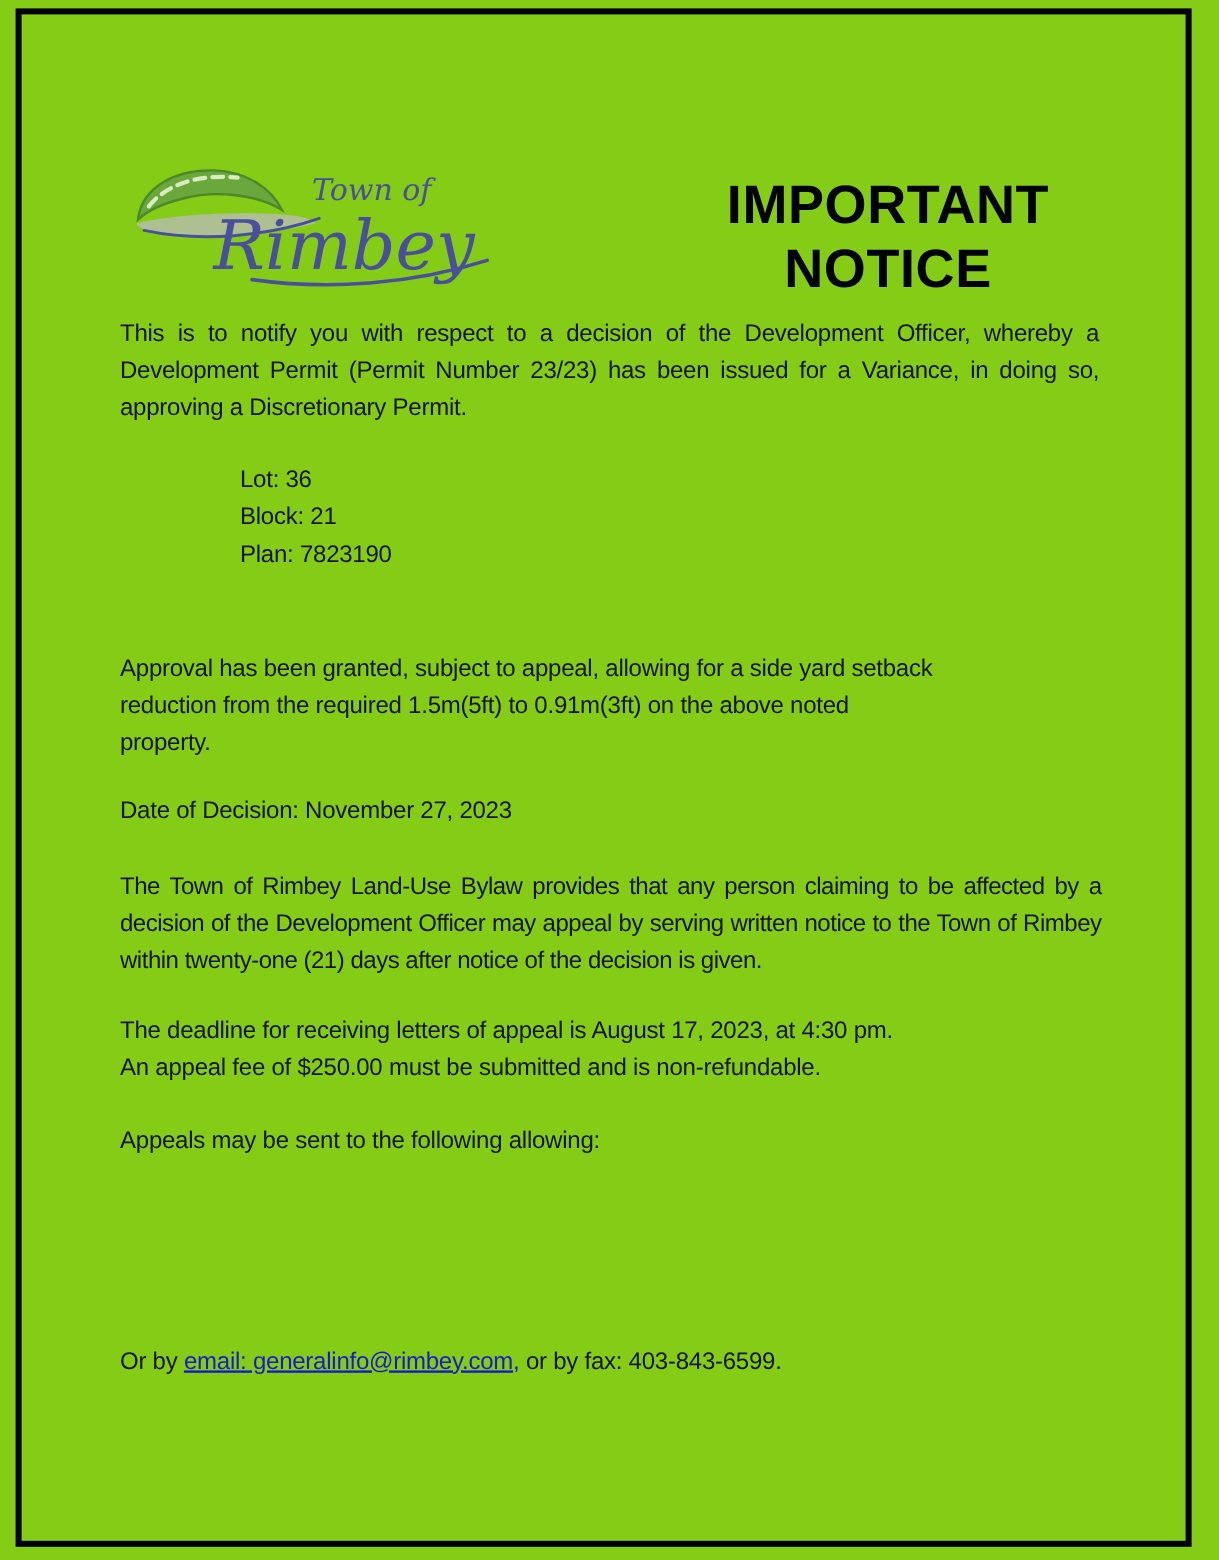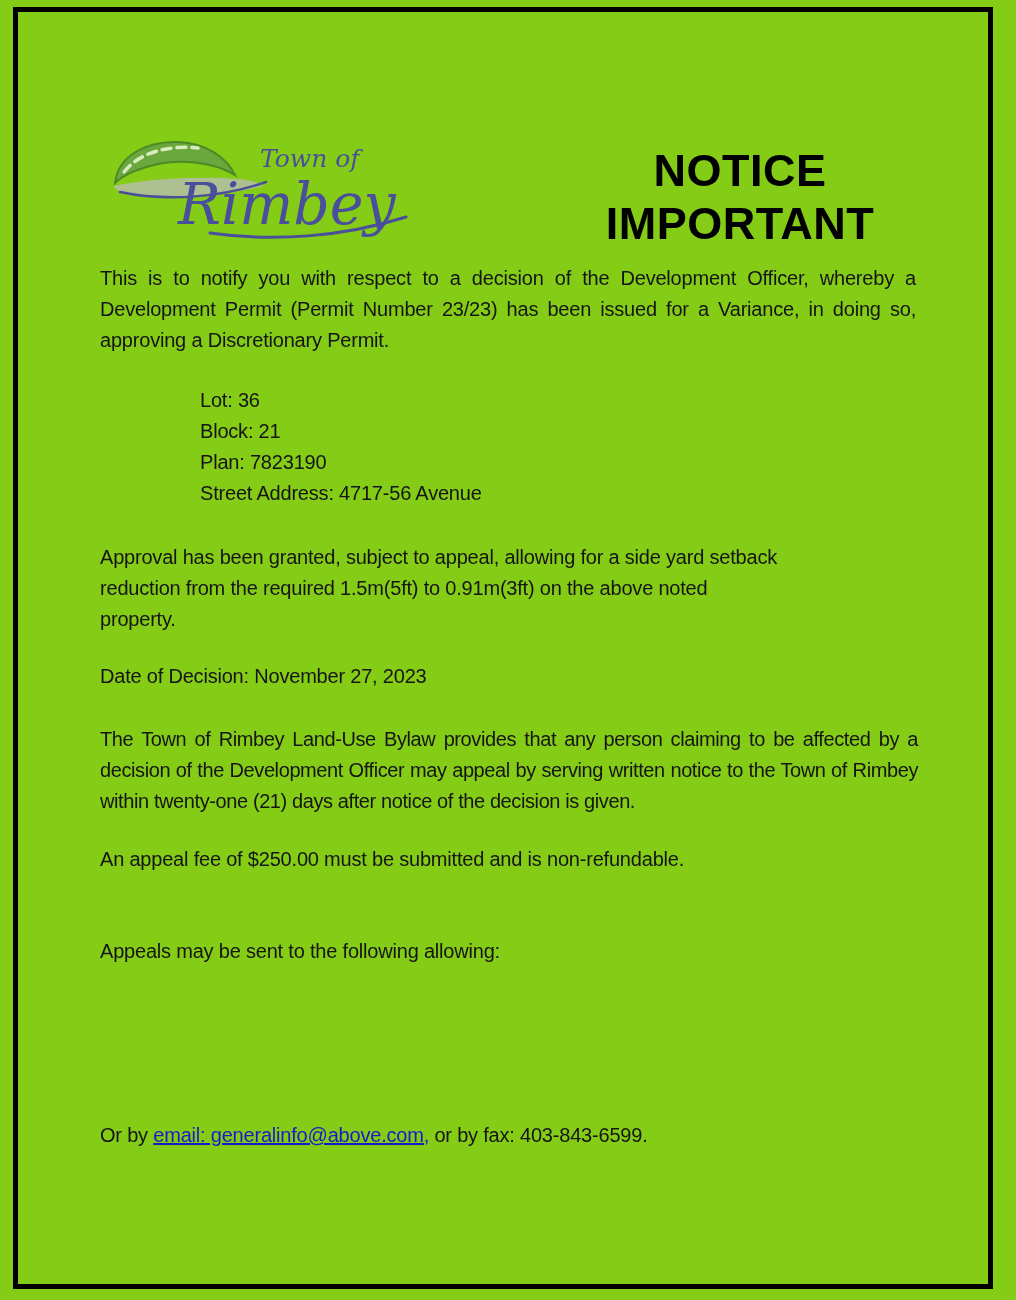--- a/index.html
+++ b/index.html
@@ -61,47 +61,47 @@
 
       <text x="152" y="33" font-family="DejaVu Serif, serif" font-style="italic" font-size="25" fill="#4a4f9b">Town of</text>
 
       <text x="70" y="90" font-family="DejaVu Serif, serif" font-style="italic" font-size="57" fill="#4a4f9b">Rimbey</text>
 
       <path d="M102,99 C165,108 235,103 298,83" fill="none" stroke="#4a4f9b" stroke-width="3" stroke-linecap="round"></path>
     </svg>
   </div>
 
   <div class="title">
+    <div>IMPORTANT</div>
     <div>NOTICE</div>
-    <div>IMPORTANT</div>
   </div>
 
   <div class="block justify" style="left:100px; top:263px; width:816px;">This is to notify you with respect to a decision of the Development Officer, whereby a Development Permit (Permit Number 23/23) has been issued for a Variance, in doing so, approving a Discretionary Permit.</div>
 
   <div class="block" style="left:200px; top:385px;">
     <div class="nowrap">Lot: 36</div>
     <div class="nowrap">Block: 21</div>
     <div class="nowrap">Plan: 7823190</div>
-    <div class="nowrap">Street Address: 4717-56 Avenue</div>
   </div>
 
   <div class="block" style="left:100px; top:542px;">
     <div class="nowrap">Approval has been granted, subject to appeal, allowing for a side yard setback</div>
     <div class="nowrap">reduction from the required 1.5m(5ft) to 0.91m(3ft) on the above noted</div>
     <div class="nowrap">property.</div>
   </div>
 
   <div class="block pre nowrap" style="left:100px; top:661px;">Date of Decision:  November 27, 2023</div>
 
   <div class="block justify" style="left:100px; top:724px; width:818px; letter-spacing:-0.4px;">The Town of Rimbey Land-Use Bylaw provides that any person claiming to be affected by a decision of the Development Officer may appeal by serving written notice to the Town of Rimbey within twenty-one (21) days after notice of the decision is given.</div>
 
   <div class="block" style="left:100px; top:844px;">
+    <div class="nowrap">The deadline for receiving letters of appeal is August 17, 2023, at 4:30 pm.</div>
     <div class="nowrap">An appeal fee of $250.00 must be submitted and is non-refundable.</div>
   </div>
 
   <div class="block nowrap" style="left:100px; top:936px;">Appeals may be sent to the following allowing:</div>
 
 
   <div class="block nowrap" style="left:100px; top:1120px;">
-    <span>Or by </span><a class="link" id="email-link" style="color: rgb(26, 26, 204);">email: generalinfo@above.com,</a><span> or by fax: 403-843-6599.</span>
+    <span>Or by </span><a class="link" id="email-link" style="color: rgb(26, 26, 204);">email: generalinfo@rimbey.com,</a><span> or by fax: 403-843-6599.</span>
   </div>
 
 </div>
 
 </body></html>

